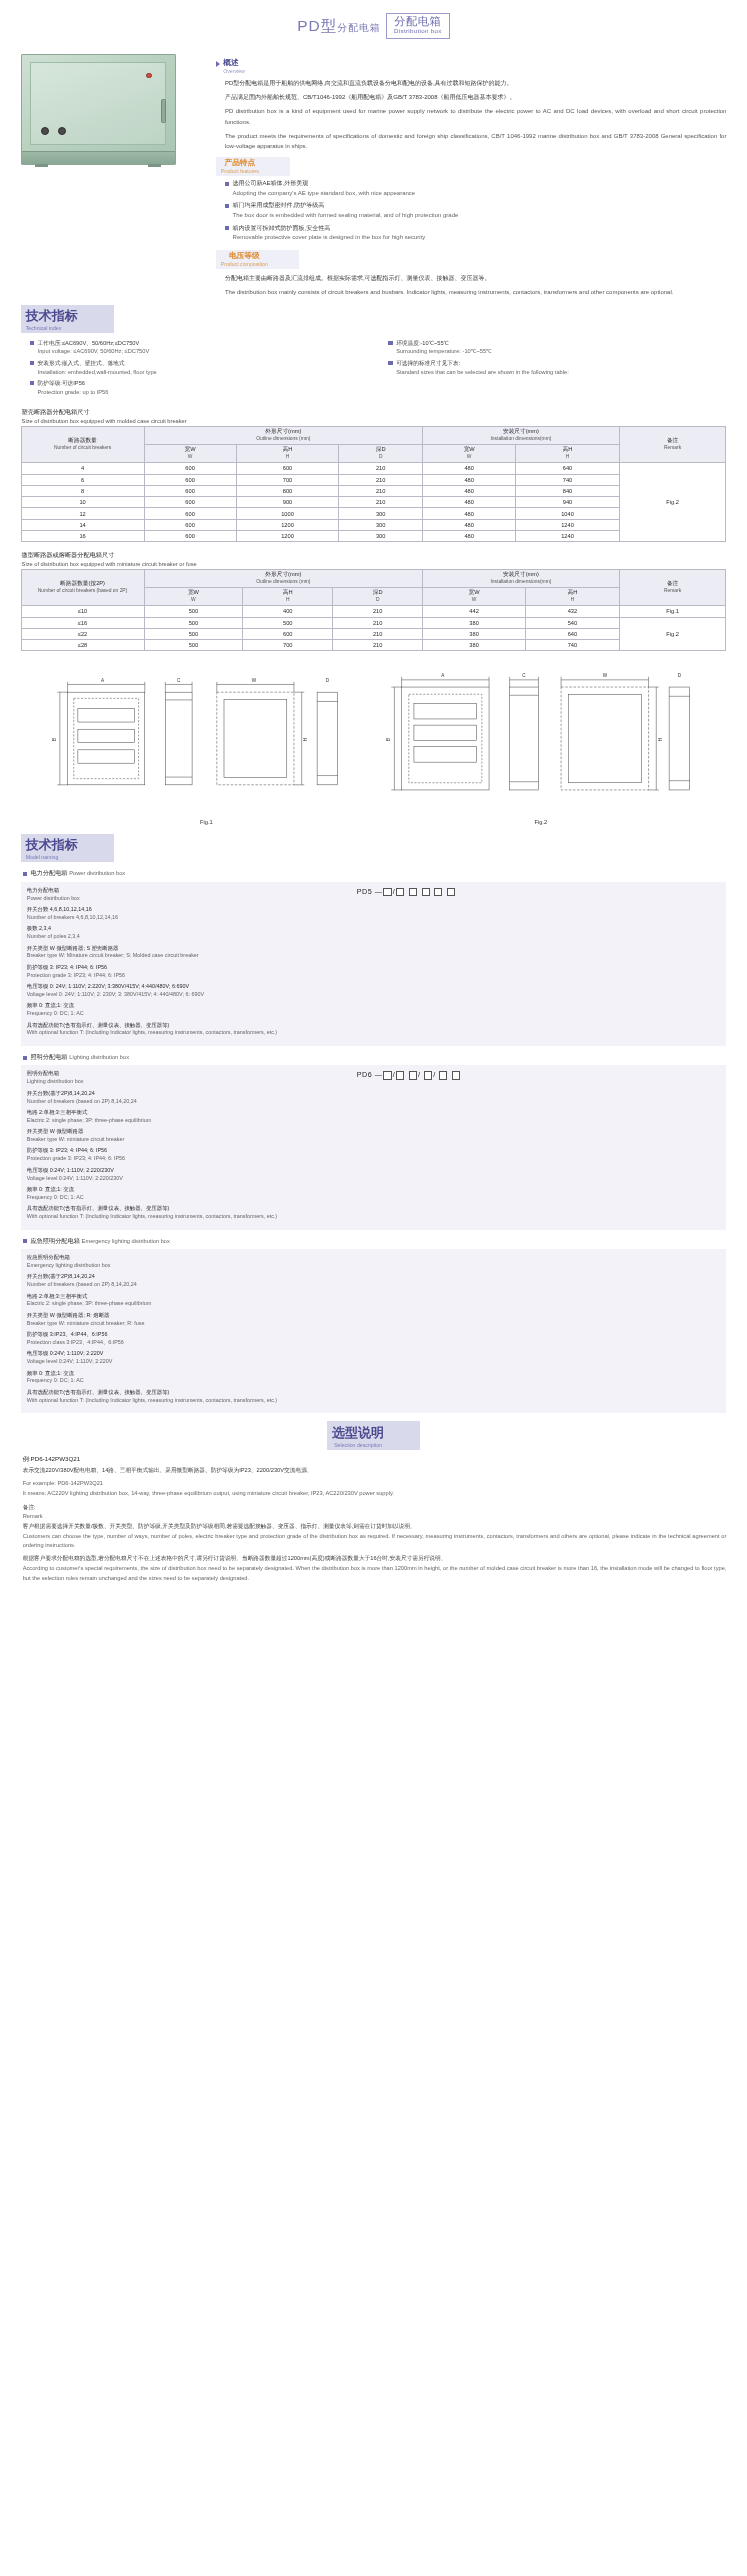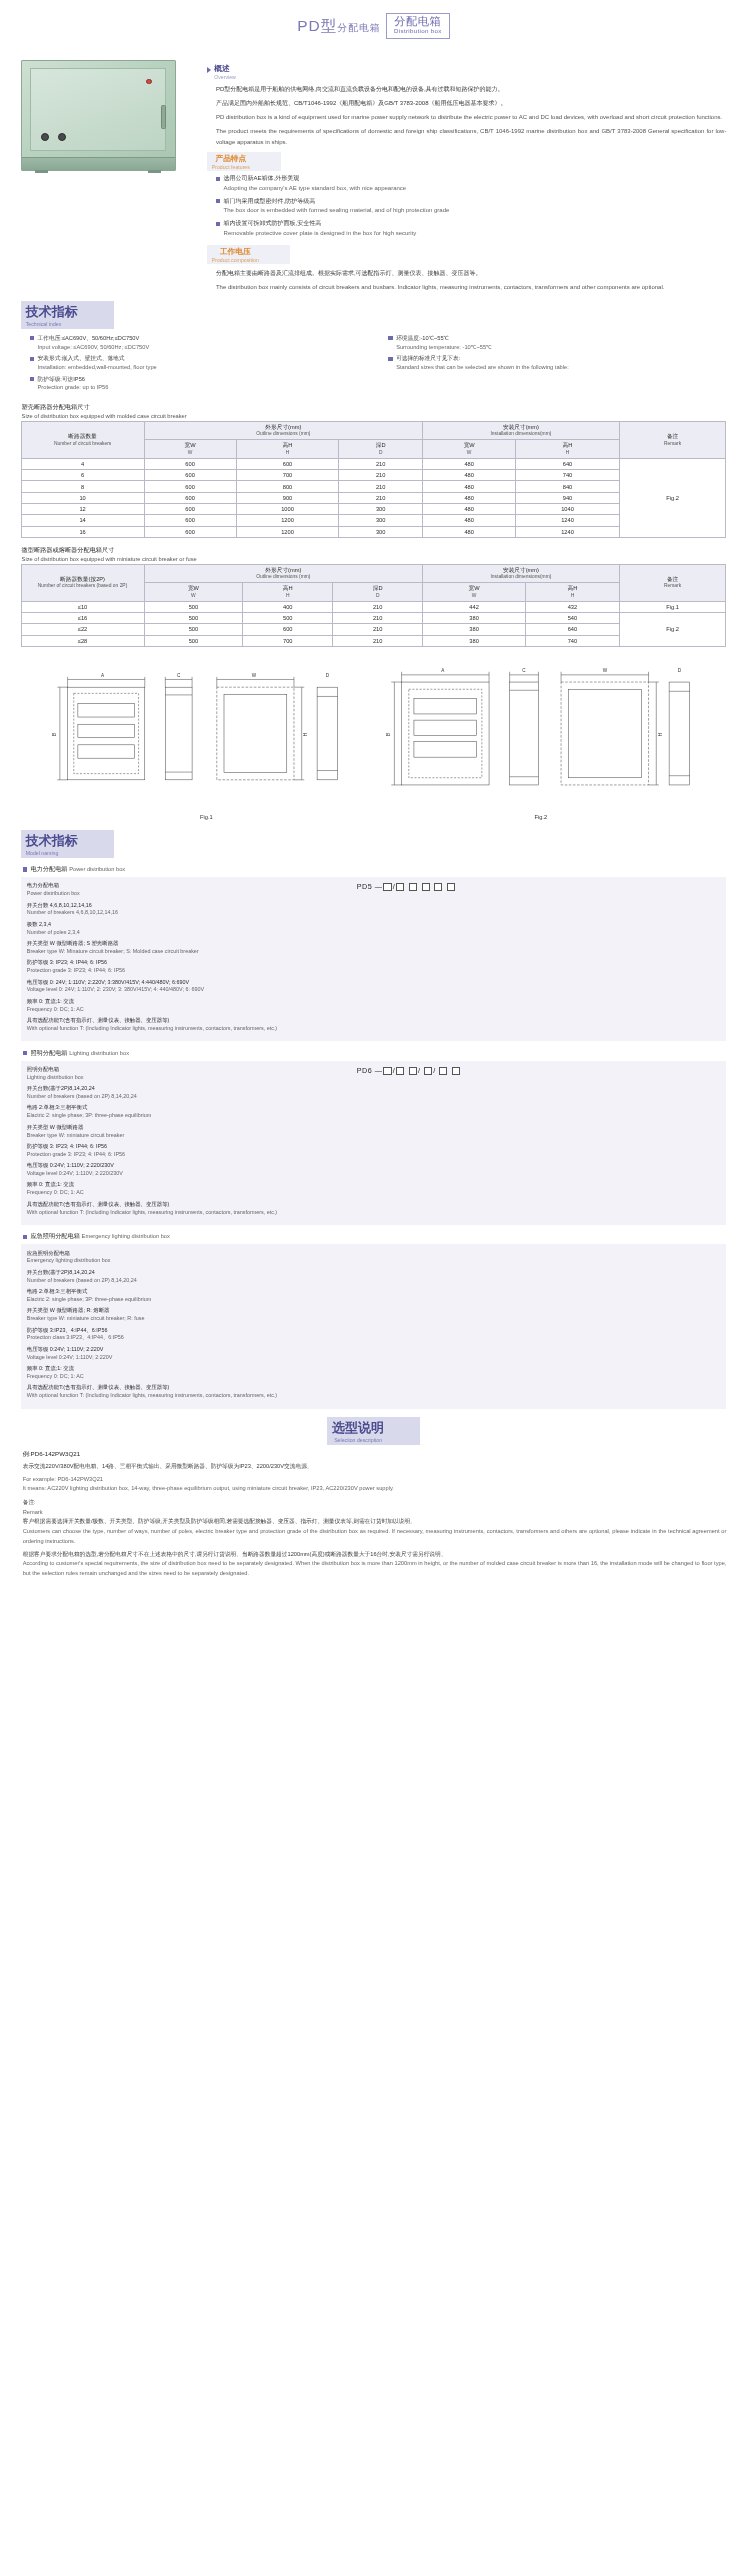--- a/index.html
+++ b/index.html
@@ -56,21 +56,21 @@
 
   .tech-band {
     background: #d9d9ec;
     display: inline-block;
     padding: 2.1px 36px 2.1px 5.2px;
   }
   .tech-band .cn { font-size: 13px; color: #4b4a8f; font-weight: bold; }
   .tech-band .en { font-size: 5.2px; color: #7b7ab8; }
 
   
-  .top-area { display: flex; gap: 16px; margin-top: 13px; }
+  .top-area { display: flex; gap: 25px; margin-top: 7px; }
   .left-img { width: 170px; flex: none; padding-top: 3.1px; }
   .box-img {
     width: 155px; height: 111px;
     background: linear-gradient(145deg,#cfe0d3 0%,#b9d2c0 45%,#a9c6b2 100%);
     border: 0.5px solid #8ca894;
     position: relative;
     border-radius: 1px;
   }
   .box-img .panel {
     position: absolute; left: 8.2px; top: 7.2px; right: 8.2px; bottom: 19.6px;
@@ -231,21 +231,21 @@
       <div class="bullet-row">
         <div class="sq"></div>
         <div class="bt">
           <span>箱内设置可拆卸式防护面板,安全性高</span>
           <span class="en">Removable protective cover plate is designed in the box for high security</span>
         </div>
       </div>
 
       
       <div class="sec-band" style="margin-top:7.2px;">
-        <div class="cn">工作电压</div>
+        <div class="cn">电压等级</div>
         <div class="en">Product  composition</div>
       </div>
       <div class="para">分配电箱主要由断路器及汇流排组成。根据实际需求,可选配指示灯、测量仪表、接触器、变压器等。</div>
       <div class="para en">The distribution box mainly consists of circuit breakers and busbars. Indicator lights, measuring instruments, contactors, transformers and other components are optional.</div>
     </div>
   </div>
 
   <div style="margin-top:8.2px;">
     <div class="tech-band">
       <div class="cn">技术指标</div>

